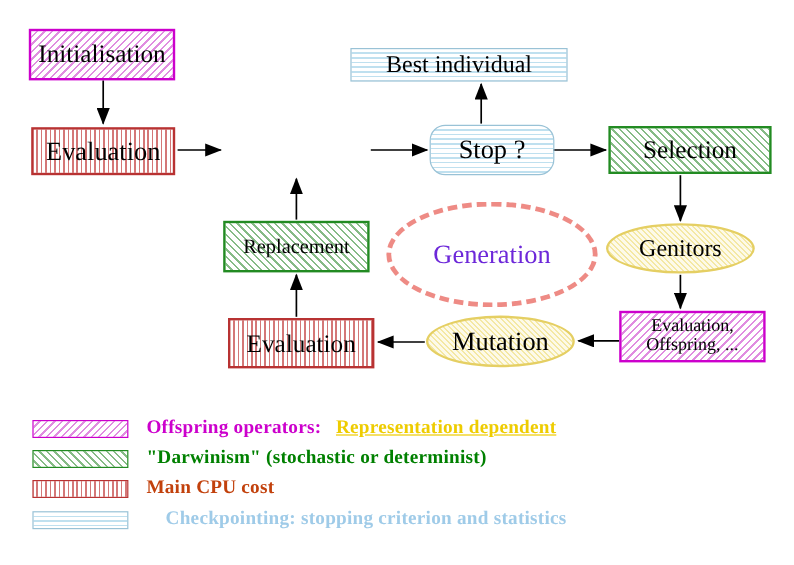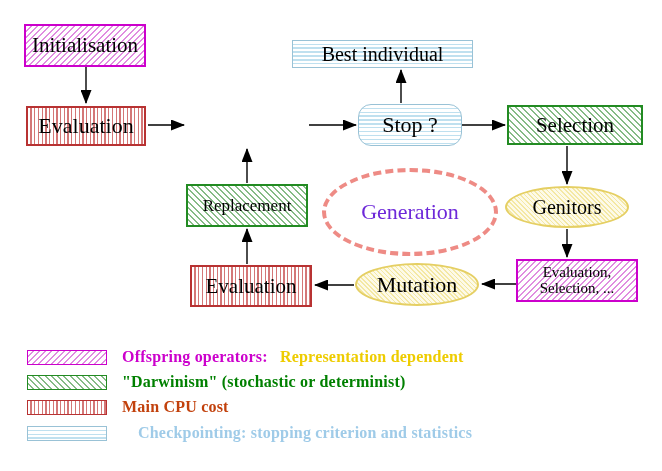--- a/index.html
+++ b/index.html
@@ -104,28 +104,28 @@
   <div class="node stripes-red" style="left:190px;top:265px;width:122px;height:42px;font-size:21px;">
     <span>Evaluation</span>
   </div>
 
   <div class="node ellipse-yellow" style="left:355px;top:263px;width:124px;height:43px;font-size:22px;">
     <span>Mutation</span>
   </div>
 
   <div class="node hatch-magenta" style="left:516px;top:259px;width:122px;height:43px;font-size:15px;flex-direction:column;">
     <span>Evaluation,</span>
-    <span>Selection, ...</span>
+    <span>Offspring, ...</span>
   </div>
 
   <div class="legend-row" style="left:27px;top:348px;">
     <div class="swatch hatch-magenta" style="border-width:1.5px;"></div>
     <div class="legend-text">
       <span style="color:#cc00cc;">Offspring operators:</span>
-      <span style="color:#eecc00;margin-left:8px;">Representation dependent</span>
+      <span style="color:#eecc00;margin-left:8px;text-decoration:underline;">Representation dependent</span>
     </div>
   </div>
 
   <div class="legend-row" style="left:27px;top:373px;">
     <div class="swatch hatch-green" style="border-width:1.5px;"></div>
     <div class="legend-text">
       <span style="color:#008000;">"Darwinism" (stochastic or determinist)</span>
     </div>
   </div>
 

